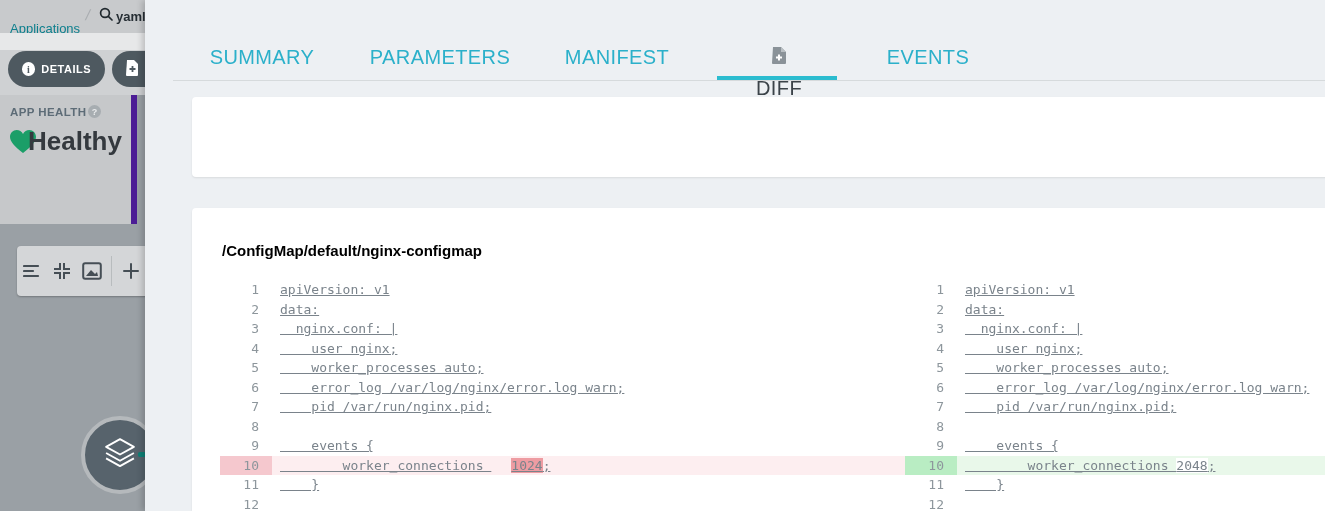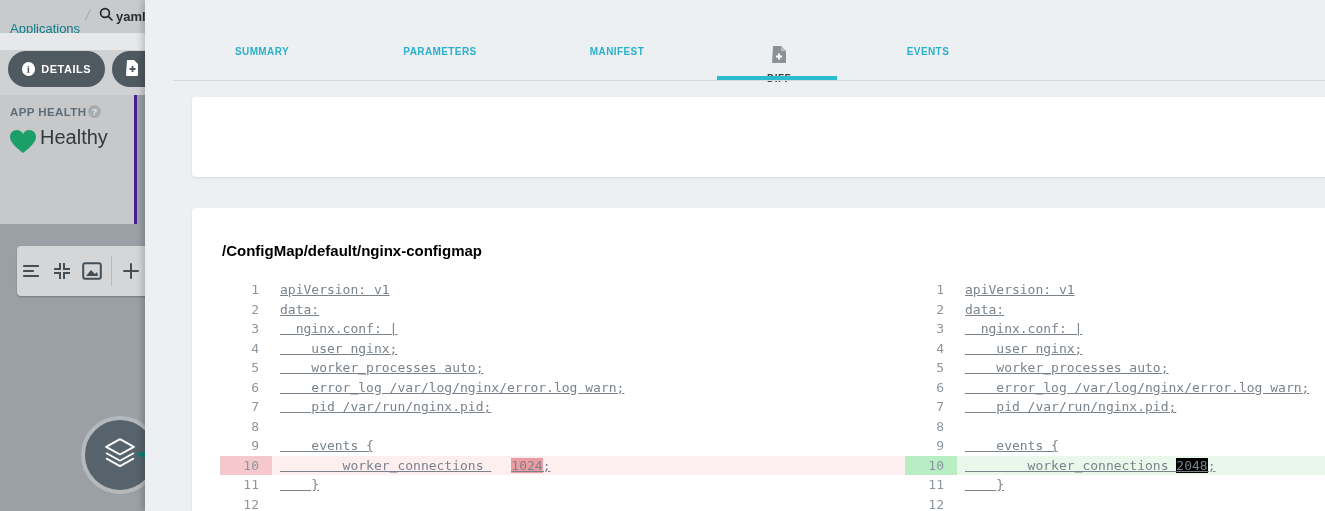--- a/index.html
+++ b/index.html
@@ -16,42 +16,42 @@
   .btn-row-bg { position:absolute; left:0; top:50px; width:145px; height:45px; background:#cfd1d3; }
   .pill-btn { position:absolute; top:51px; height:36px; background:#4e5960; border-radius:18px;
               display:flex; align-items:center; gap:6px; padding:0 14px; color:#fff;
               font-size:11px; font-weight:bold; letter-spacing:.5px; }
   .pill-details { left:8px; width:97px; }
   .pill-diff { left:112px; width:60px; }
   .info-circle { width:14px; height:14px; border-radius:50%; background:#fff; color:#4e5960;
                  font-size:10px; font-weight:bold; display:flex; align-items:center; justify-content:center;
                  font-family:"Liberation Serif", serif; }
   .health-panel { position:absolute; left:0; top:95px; width:137px; height:129px; background:#c6c8ca;
-                  border-right:3px solid #4c1d95; }
+                  border-right:6px solid #4c1d95; }
   .health-label { position:absolute; left:10px; top:11px; font-size:11.5px; font-weight:bold;
                   letter-spacing:.4px; color:#5d6c77; }
   .help-circle { position:absolute; left:88px; top:10px; width:13px; height:13px; border-radius:50%;
                  background:#a7adb1; color:#e9ebec; font-size:9px; font-weight:bold;
                  display:flex; align-items:center; justify-content:center; }
-  .health-status { position:absolute; left:40px; top:126px; font-size:20px; font-weight:400; color:#34393e; }
+  .health-status { position:absolute; left:28px; top:126px; font-size:26px; font-weight:700; color:#34393e; }
   .heart-wrap { position:absolute; left:9px; top:129px; }
   .graph-area { position:absolute; left:0; top:224px; width:145px; height:287px; background:#9aa0a5; }
   .graph-toolbar { position:absolute; left:17px; top:22px; width:140px; height:50px; background:#d4d6d8;
                    border-radius:4px; box-shadow:0 1px 2px rgba(0,0,0,.25); display:flex; align-items:center; }
   .gt-icon { width:30px; display:flex; justify-content:center; }
   .gt-divider { width:1px; height:30px; background:#b8bcbe; margin:0 4px; }
   .node-circle { position:absolute; left:81px; top:192px; width:78px; height:78px; border-radius:50%;
                  background:#57636c; border:4px solid #b5b9bc; display:flex; align-items:center; justify-content:center; }
   .node-status-fragment { position:absolute; left:138px; top:452px; width:8px; height:5px;
                           background:#0e8076; border-radius:2px; }
 
   
   .slide-panel { position:absolute; left:145px; top:0; width:1180px; height:511px; background:#edf0f3;
                  box-shadow:-3px 0 6px rgba(0,0,0,.18); }
-  .tab { position:absolute; top:46px; transform:translateX(-50%); font-size:10px; font-weight:bold;
+  .tab { position:absolute; top:46px; transform:translateX(-50%); font-size:20px; font-weight:normal;
          letter-spacing:.4px; color:#2bb0ca; cursor:pointer; display:flex; align-items:center; gap:8px; }
   .tab.active { color:#3b4349;flex-direction:column; }
   .tab-underline { position:absolute; left:572px; top:76px; width:120px; height:4px; background:#2bbccf; }
   .tabs-border { position:absolute; left:28px; top:80px; width:1152px; height:1px; background:#d6dadc; }
   .card { position:absolute; left:47px; width:1148px; background:#fff; border-radius:4px;
           box-shadow:0 1px 2px rgba(0,0,0,.09); }
   .card-empty { top:97px; height:80px; }
   .card-diff { top:208px; height:303px; border-bottom-left-radius:0; border-bottom-right-radius:0; }
   .diff-title { position:absolute; left:30px; top:34px; font-size:15px; font-weight:bold; color:#000000; }
 
@@ -60,21 +60,21 @@
   .pane-left  { left:28px;  width:685px; }
   .pane-right { left:713px; width:435px; }
   .code-line { display:flex; height:19.5px; line-height:19.5px; }
   .gutter { width:52px; flex:0 0 52px; text-align:right; padding-right:13px; color:#8d969c; }
   .code { white-space:pre; color:#7a838b; padding-left:8px;text-decoration:underline; }
   .code-line.removed { background:#fdeef0; }
   .code-line.removed .gutter { background:#f5c8ce; }
   .code-line.added { background:#e9f8ea; }
   .code-line.added .gutter { background:#b9edc3; }
   .hl-removed { background:#ee9ca2;margin-left:20px; }
-  .hl-added { background:#000000; }
+  .hl-added { background:#ffffff; }
 </style>
 </head>
 <body>
 
 <div id="screen">
 
   <div class="top-bar">
     <span class="breadcrumb">Applications</span>
     <span class="crumb-sep">/</span>
     <span class="search-box">

